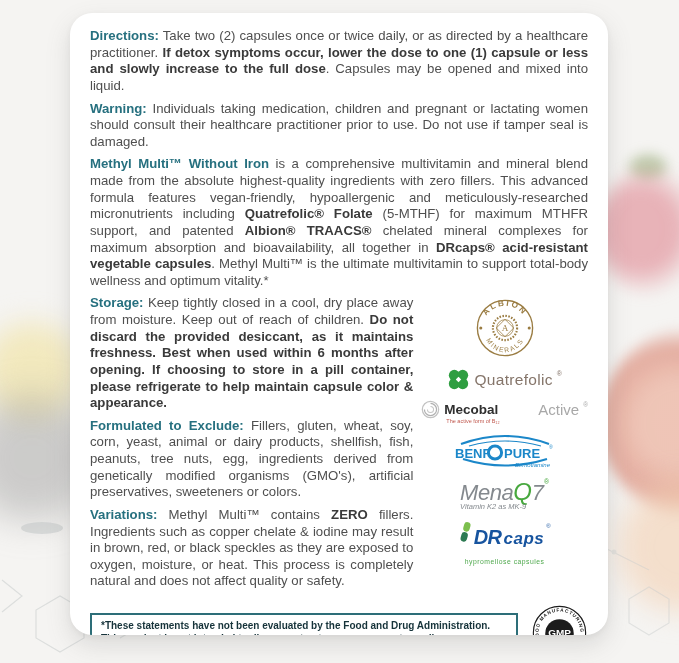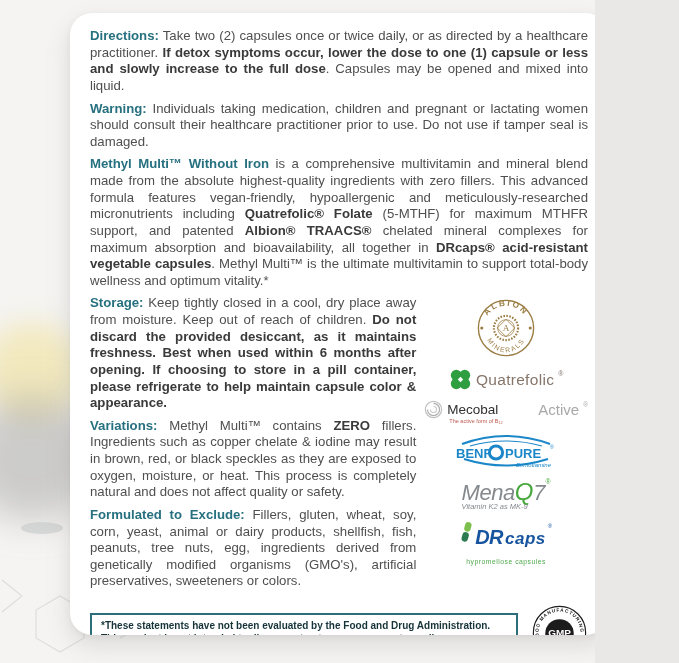--- a/index.html
+++ b/index.html
@@ -1,16 +1,16 @@
 <!DOCTYPE html>
 <html style="--heading: #26707f; --body: #4f4f4f; --emphasis: #3a3a3a; --disclaimer_border: #2d6e78; --disclaimer_text: #16333a; --albion_gold: #9a7c42; --quatrefolic_green: #2f9e41; --quatrefolic_text: #85756a; --mecobal_dark: #2f2f2f; --mecobal_light: #a8a8a8; --mecobal_tagline: #c0584e; --benfopure_blue: #1b87c9; --menaq7_gray: #84898e; --menaq7_green: #47a83e; --drcaps_blue: #17549f; --drcaps_green: #50a94e; --gmp_black: #1c1c1c;"><head>
 <meta charset="utf-8">
 <style>
   html,body{margin:0;padding:0;background:#e9e8e6;}
-  .stage{position:relative;width:595px;height:663px;background:#f5f4f2;overflow:hidden;
+  .stage{position:relative;width:679px;height:663px;background:#f5f4f2;overflow:hidden;
          font-family:"Liberation Sans",sans-serif;}
   
   .blob{position:absolute;border-radius:50%;pointer-events:none;}
   .blob-strawberry{left:596px;top:168px;width:108px;height:128px;filter:blur(7px);
     background:radial-gradient(ellipse at 42% 48%, rgba(224,138,148,.62) 0 40%, rgba(224,138,148,0) 72%);}
   .blob-leaf{left:626px;top:152px;width:44px;height:30px;filter:blur(6px);
     background:radial-gradient(ellipse, rgba(150,170,118,.55) 0 45%, rgba(150,170,118,0) 75%);}
   .blob-grapefruit{left:600px;top:328px;width:175px;height:190px;filter:blur(6px);
     background:radial-gradient(circle at 45% 50%, rgba(238,192,176,.9) 0 28%, rgba(222,152,136,.78) 55%, rgba(222,152,136,0) 72%);}
   .blob-peach{left:612px;top:472px;width:140px;height:150px;filter:blur(12px);
@@ -33,21 +33,21 @@
   .col-text{width:378px;}
   .col-logos{flex:1;display:flex;flex-direction:column;align-items:center;gap:9px;padding-top:2px;}
   
   .albion-svg{color:var(--albion_gold,#9a7c42);}
   .qf{display:flex;align-items:center;gap:4px;}
   .qf-text{font-size:15.5px;color:var(--quatrefolic_text,#85756a);letter-spacing:.3px;}
   .qf-reg{font-size:7px;color:var(--quatrefolic_text,#85756a);align-self:flex-start;margin-top:2px;}
   .clover-svg{color:var(--quatrefolic_green,#2f9e41);}
   .mecobal{display:flex;flex-direction:column;align-items:flex-start;}
   .mb-row{display:flex;align-items:center;gap:4px;}
-  .mb-bold{font-size:13.5px;font-weight:normal;color:var(--mecobal_dark,#2f2f2f);}
+  .mb-bold{font-size:13.5px;font-weight:bold;color:var(--mecobal_dark,#2f2f2f);}
   .mb-light{font-size:15px;color:var(--mecobal_light,#a8a8a8);margin-left:36px;}
   .mb-reg{font-size:6.5px;color:var(--mecobal_light,#a8a8a8);align-self:flex-start;margin-top:1px;}
   .mb-tag{font-size:5.5px;color:var(--mecobal_tagline,#c0584e);margin:-1px 0 0 25px;}
   .benfo-svg{color:var(--benfopure_blue,#1b87c9);}
   .menaq7{display:flex;flex-direction:column;align-items:flex-start;}
   .mq-line{display:flex;align-items:baseline;}
   .mq-mena{font-size:22px;font-style:italic;color:var(--menaq7_gray,#84898e);letter-spacing:-.5px;}
   .mq-q{font-size:24px;font-style:italic;color:var(--menaq7_green,#47a83e);}
   .mq-7{font-size:22px;font-style:italic;color:var(--menaq7_gray,#84898e);}
   .mq-reg{font-size:7px;color:var(--menaq7_green,#47a83e);align-self:flex-start;}
@@ -100,22 +100,22 @@
 
     <p class="para"><span class="h">Directions:</span><span> Take two (2) capsules once or twice daily, or as directed by a healthcare practitioner. </span><span class="b">If detox symptoms occur, lower the dose to one (1) capsule or less and slowly increase to the full dose</span><span>. Capsules may be opened and mixed into liquid.</span></p>
 
     <p class="para"><span class="h">Warning:</span><span> Individuals taking medication, children and pregnant or lactating women should consult their healthcare practitioner prior to use. Do not use if tamper seal is damaged.</span></p>
 
     <p class="para"><span class="h">Methyl Multi™ Without Iron</span><span> is a comprehensive multivitamin and mineral blend made from the absolute highest-quality ingredients with zero fillers. This advanced formula features vegan-friendly, hypoallergenic and meticulously-researched micronutrients including </span><span class="b">Quatrefolic® Folate</span><span> (5-MTHF) for maximum MTHFR support, and patented </span><span class="b">Albion® TRAACS®</span><span> chelated mineral complexes for maximum absorption and bioavailability, all together in </span><span class="b">DRcaps® acid-resistant vegetable capsules</span><span>. Methyl Multi™ is the ultimate multivitamin to support total-body wellness and optimum vitality.*</span></p>
 
     <div class="row">
       <div class="col-text">
         <p class="para"><span class="h">Storage:</span><span> Keep tightly closed in a cool, dry place away from moisture. Keep out of reach of children. </span><span class="b">Do not discard the provided desiccant, as it maintains freshness. Best when used within 6 months after opening. If choosing to store in a pill container, please refrigerate to help maintain capsule color &amp; appearance.</span></p>
+        <p class="para"><span class="h">Formulated to Exclude:</span><span> Fillers, gluten, wheat, soy, corn, yeast, animal or dairy products, shellfish, fish, peanuts, tree nuts, egg, ingredients derived from genetically modified organisms (GMO's), artificial preservatives, sweeteners or colors.</span></p>
         <p class="para"><span class="h">Variations:</span><span> Methyl Multi™ contains </span><span class="b">ZERO</span><span> fillers. Ingredients such as copper chelate &amp; iodine may result in brown, red, or black speckles as they are exposed to oxygen, moisture, or heat. This process is completely natural and does not affect quality or safety.</span></p>
-        <p class="para"><span class="h">Formulated to Exclude:</span><span> Fillers, gluten, wheat, soy, corn, yeast, animal or dairy products, shellfish, fish, peanuts, tree nuts, egg, ingredients derived from genetically modified organisms (GMO's), artificial preservatives, sweeteners or colors.</span></p>
       </div>
 
       <div class="col-logos">
 
         <svg class="albion-svg" width="62" height="62" viewBox="0 0 64 64">
           <circle cx="32" cy="32" r="28.5" fill="none" stroke="currentColor" stroke-width="1.4"></circle>
           <circle cx="32" cy="32" r="12.5" fill="none" stroke="currentColor" stroke-width="2.2" stroke-dasharray="1.6 1.5"></circle>
           <circle cx="32" cy="32" r="8.6" fill="none" stroke="currentColor" stroke-width=".8"></circle>
           <polygon points="32,23 41,32 32,41 23,32" fill="none" stroke="currentColor" stroke-width=".8"></polygon>
           <circle cx="7" cy="32" r="1.6" fill="currentColor"></circle>

